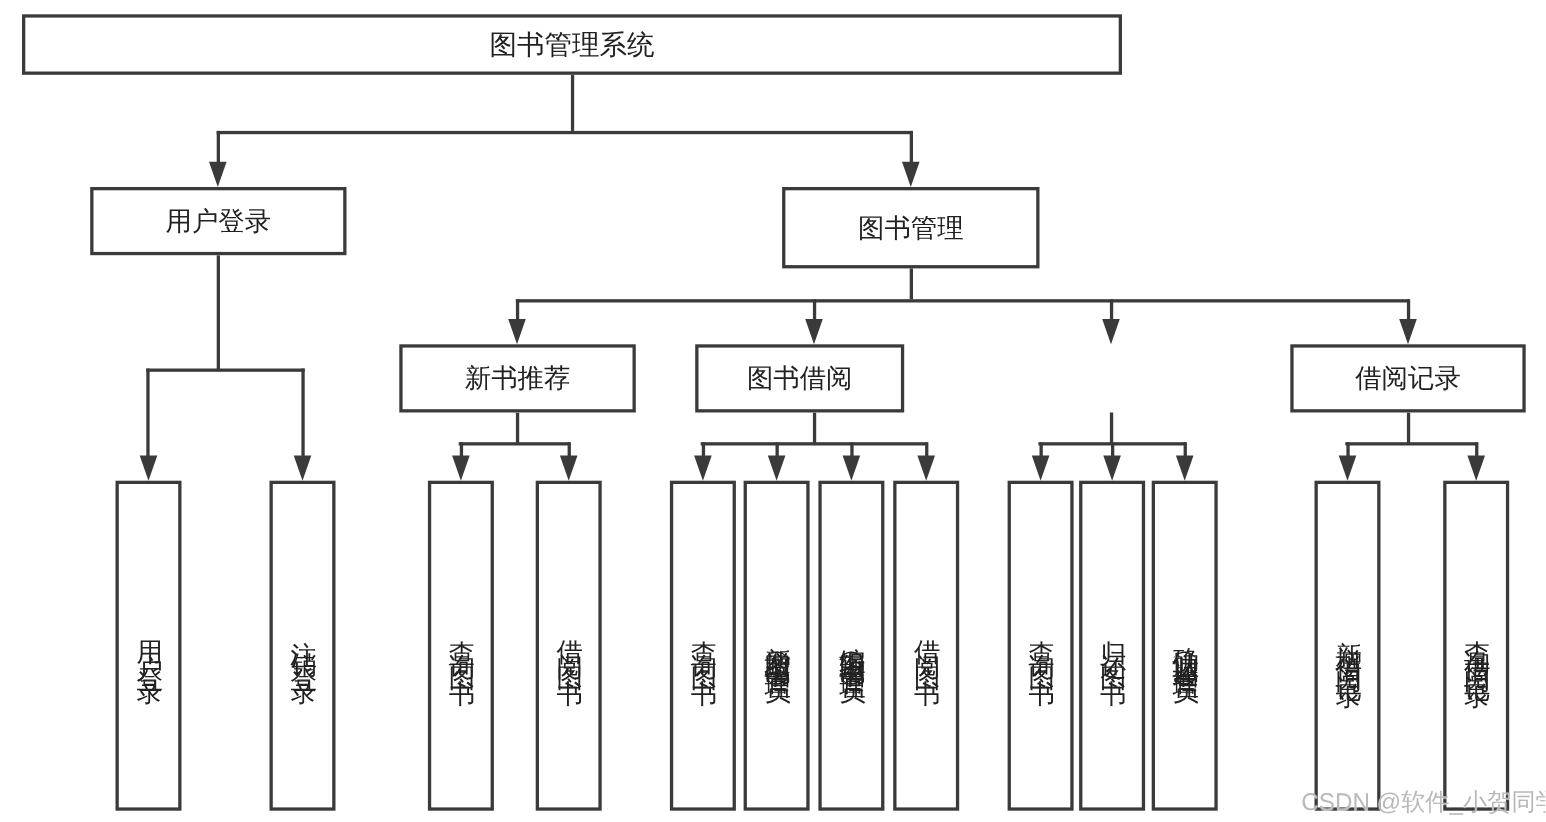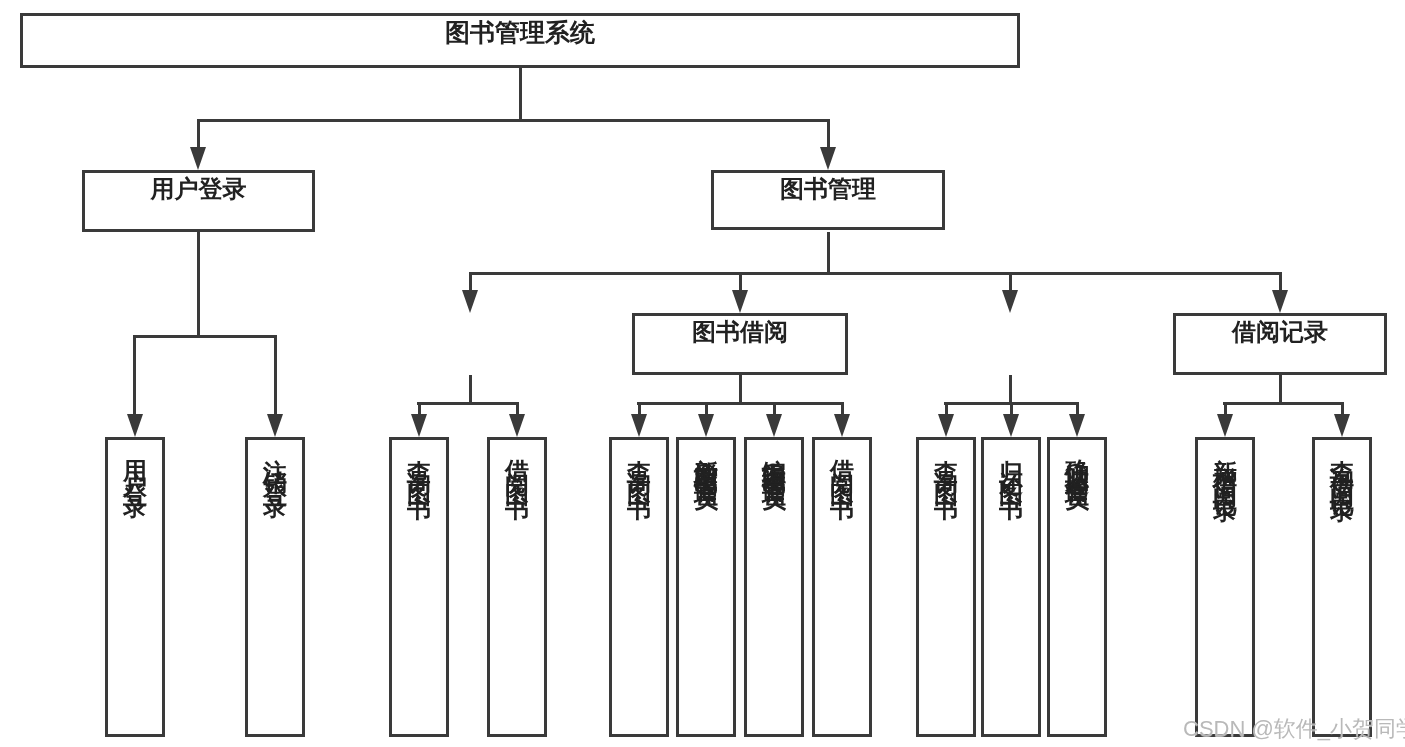--- a/index.html
+++ b/index.html
@@ -2,21 +2,21 @@
 <html><head>
 <meta charset="utf-8">
 <style>
   html,body{margin:0;padding:0;background:#ffffff;}
   .stage{
     position:relative;width:1405px;height:747px;background:#ffffff;overflow:hidden;
     font-family:"Liberation Sans","DejaVu Sans",sans-serif;color:#212121;
   }
   .box{
     position:absolute;box-sizing:border-box;border:3px solid #3a3a3a;background:#ffffff;
-    display:flex;justify-content:center;z-index:2;font-weight:bold;
+    display:flex;align-items:center;justify-content:center;z-index:2;
   }
   .hbox{font-size:24px;}
   .root{font-size:25px;}
   .vbox span{writing-mode:vertical-rl;text-orientation:mixed;line-height:1;font-size:24px;}
   .ls4{letter-spacing:12px;}
   .ls6{letter-spacing:8px;}
   .ls9{letter-spacing:4px;}
   .vline{position:absolute;width:3px;background:#3a3a3a;z-index:1;}
   .hline{position:absolute;height:3px;background:#3a3a3a;z-index:1;}
   .arrow{
@@ -35,26 +35,29 @@
 <div class="stage">
 
   <div class="box hbox root" style="left:20px;top:13px;width:1000px;height:55px">
     <span>图书管理系统</span>
   </div>
 
   <div class="box hbox" style="left:82px;top:170px;width:233px;height:62px">
     <span>用户登录</span>
   </div>
 
-  <div class="box hbox" style="left:711px;top:170px;width:234px;height:60px">
+  <div class="box hbox" style="left:711px;top:170px;width:234px;height:74px">
     <span>图书管理</span>
   </div>
 
+  <div class="box hbox" style="left:363px;top:313px;width:215px;height:62px">
+    <span>新书推荐</span>
+  </div>
 
-  <div class="box hbox" style="left:632px;top:313px;width:216px;height:62px">
+  <div class="box hbox" style="left:632px;top:313px;width:190px;height:62px">
     <span>图书借阅</span>
   </div>
 
 
   <div class="box hbox" style="left:1173px;top:313px;width:214px;height:62px">
     <span>借阅记录</span>
   </div>
 
   <div class="box vbox" style="left:105px;top:437px;width:60px;height:300px">
     <span class="ls4">用户登录</span>

